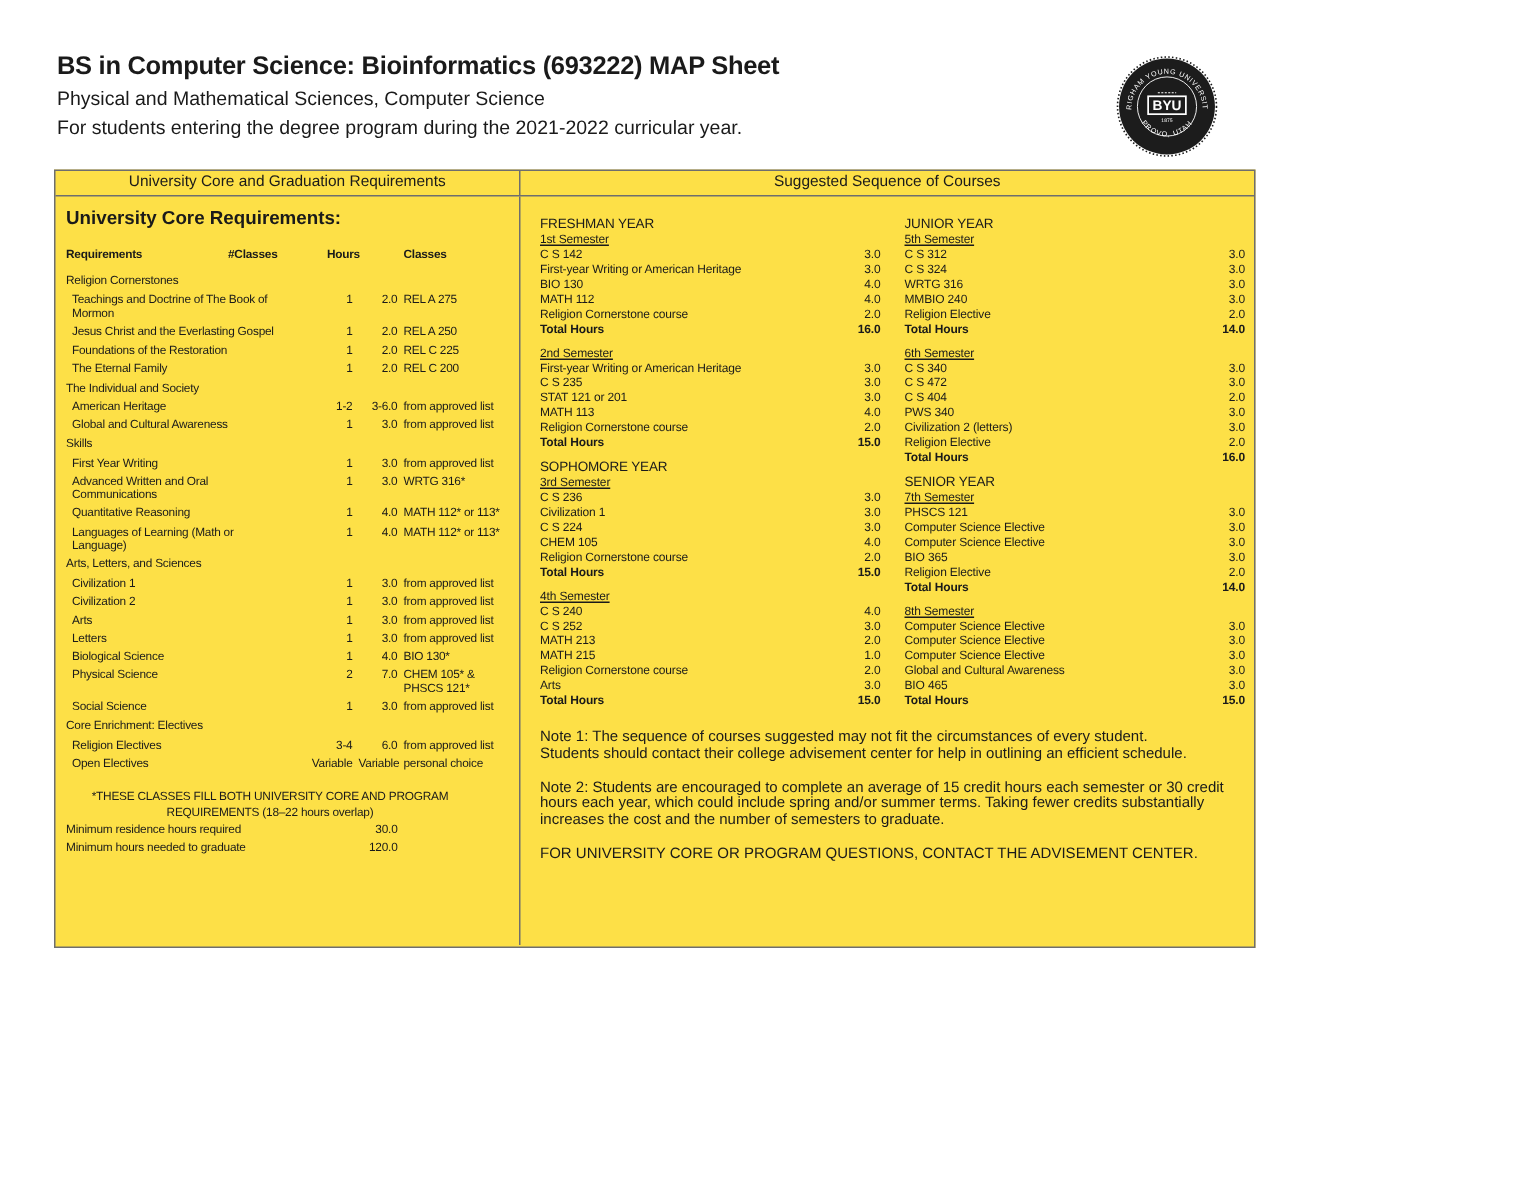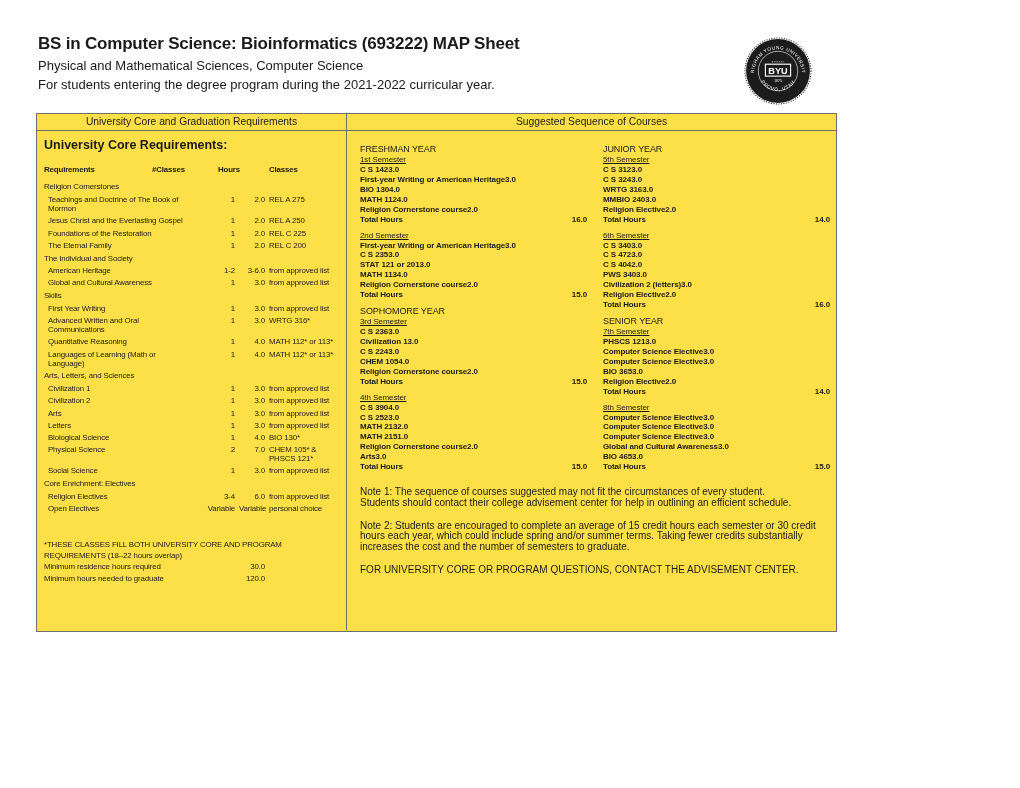--- a/index.html
+++ b/index.html
@@ -26,30 +26,30 @@
   
   .core-title{font-size:12.5px;font-weight:700;margin:3px 0 11px 0;}
   .req-table{font-size:7.9px;letter-spacing:-0.15px;}
   .req-grid{display:grid;grid-template-columns:1fr 40px 26px 70px;column-gap:4px;padding:1.6px 0;}
   .req-grid .c-num{text-align:right;white-space:nowrap;}
   .req-grid .c-hrs{text-align:right;white-space:nowrap;}
   .req-grid .c-cls{text-align:left;}
   .req-head{font-weight:700;margin-bottom:5px;gap:29px;}
   .req-section{font-weight:400;padding:2.2px 0;}
   .req-row .c-name{padding-left:4px;}
-  .footnote{font-size:7.9px;letter-spacing:-0.15px;margin-top:24px;line-height:11px;width:272px;}
+  .footnote{font-size:7.9px;letter-spacing:-0.15px;margin-top:10px;line-height:11px;width:272px;text-align:center;}
   .grad-title{font-size:12.5px;font-weight:700;margin:22px 0 6px 0;}
   .grad-rows{font-size:7.9px;letter-spacing:-0.15px;}
 
   
   .seq{display:grid;grid-template-columns:1fr 1fr;column-gap:16px;font-size:8px;letter-spacing:-0.1px;margin-top:7px;}
   .year-label{font-weight:400;font-size:9px;line-height:11px;}
   .year-block + .year-block .year-label{margin-top:6px;}
   .sem-label{text-decoration:underline;text-underline-offset:1px;line-height:10px;}
-  .course-row{display:flex;line-height:9.9px;font-weight:bold;}
+  .course-row{display:flex;justify-content:space-between;line-height:9.9px;}
   .course-row .crs-hrs{white-space:nowrap;}
   .total-row{display:flex;justify-content:space-between;font-weight:700;line-height:10px;margin-bottom:6px;}
   .notes{font-size:10px;line-height:10.8px;margin-top:9px;width:470px;}
   .note{white-space:pre-line;margin-bottom:12px;}
 </style>
 </head>
 <body>
 
 <div class="doc-header">
   <h1 class="doc-title">BS in Computer Science: Bioinformatics (693222) MAP Sheet</h1>
@@ -308,21 +308,21 @@
               <div class="course-row">
                 <span class="crs-name">Religion Cornerstone course</span>
                 <span class="crs-hrs">2.0</span>
               </div>
               <div class="total-row">
                 <span>Total Hours</span>
                 <span>15.0</span>
               </div>
               <div class="sem-label">4th Semester</div>
               <div class="course-row">
-                <span class="crs-name">C S 390</span>
+                <span class="crs-name">C S 240</span>
                 <span class="crs-hrs">4.0</span>
               </div>
               <div class="course-row">
                 <span class="crs-name">C S 252</span>
                 <span class="crs-hrs">3.0</span>
               </div>
               <div class="course-row">
                 <span class="crs-name">MATH 213</span>
                 <span class="crs-hrs">2.0</span>
               </div>

